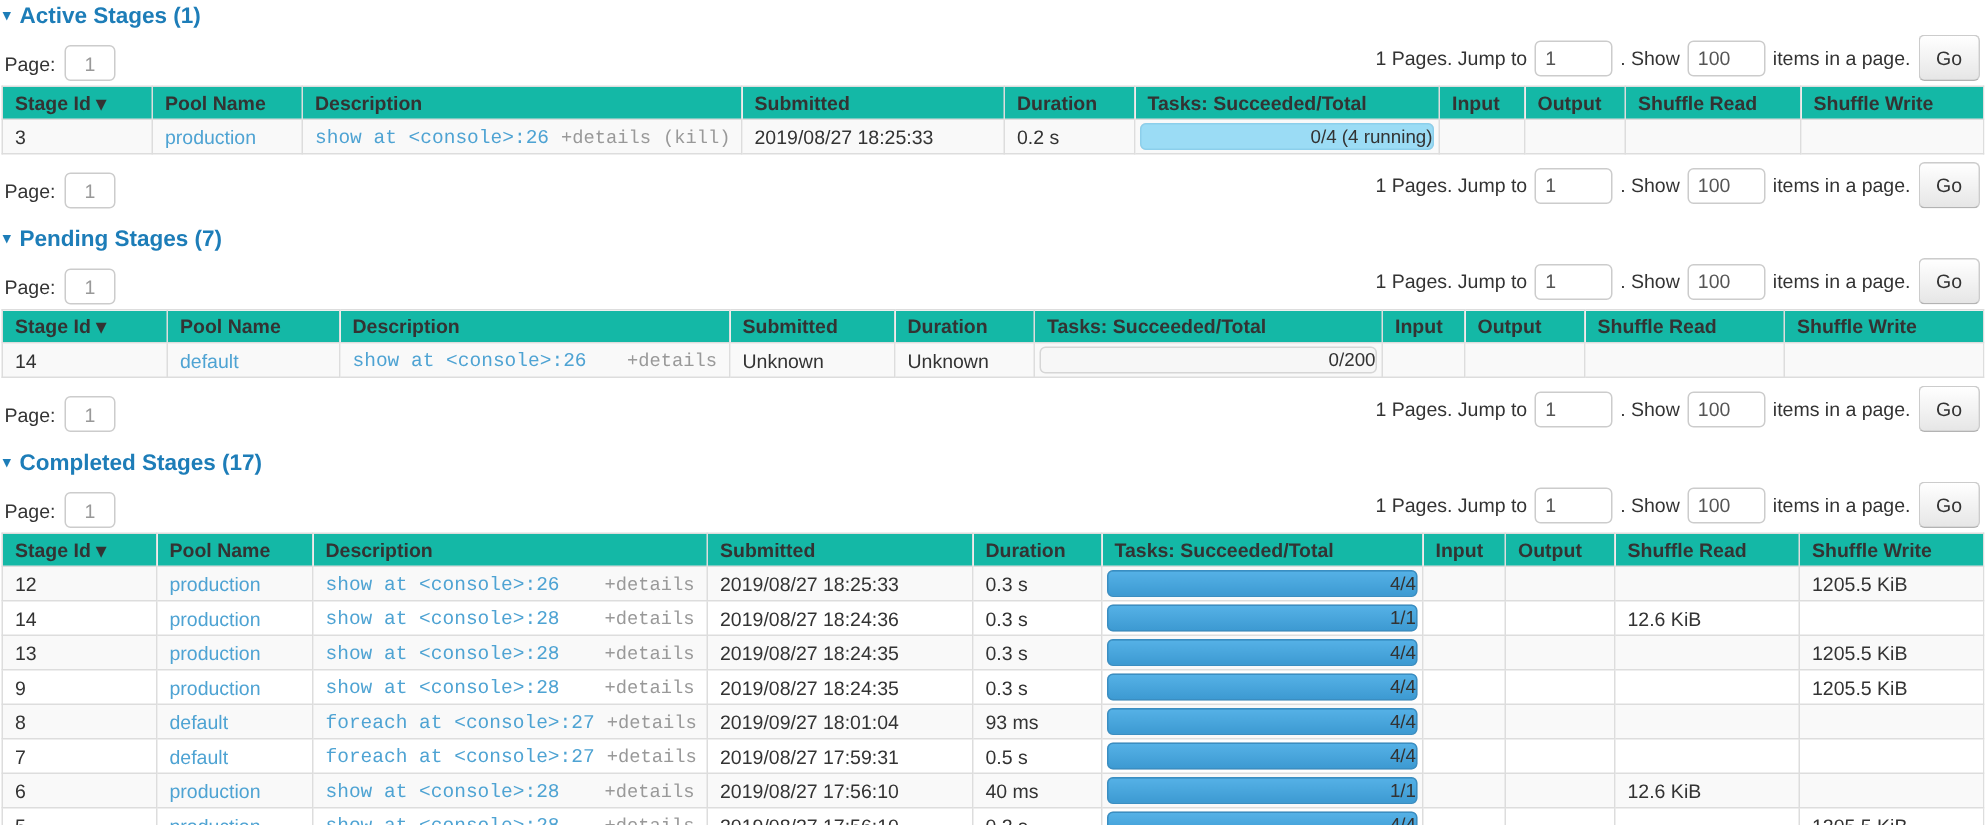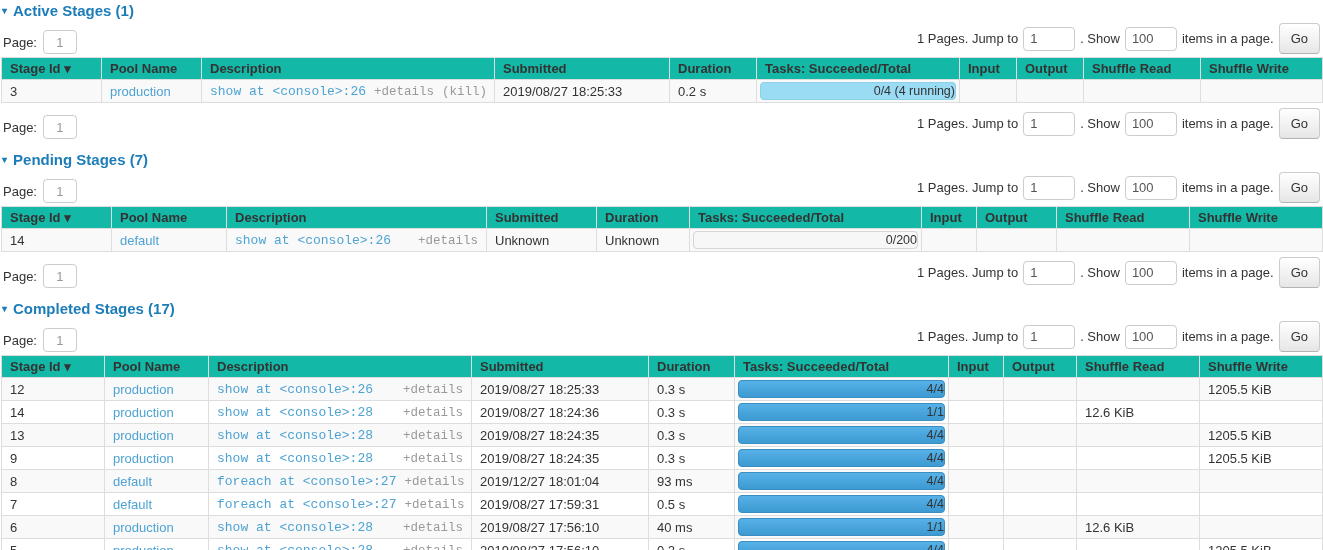--- a/index.html
+++ b/index.html
@@ -399,21 +399,21 @@
             <td>8</td>
             <td><a class="link" href="#">default</a></td>
             <td class="desc">
               <div class="dwrap">
                 <a class="link" href="#">foreach at &lt;console&gt;:27</a>
                 <span class="annot">
                   <span class="det">+details</span>
                 </span>
               </div>
             </td>
-            <td>2019/12/27 18:01:04</td>
+            <td>2019/09/27 18:01:04</td>
             <td>93 ms</td>
             <td class="tasks">
               <div class="progress">
                 <div class="bar completed"></div>
                 <span class="ptext">4/4</span>
               </div>
             </td>
             <td></td>
             <td></td>
             <td></td>

